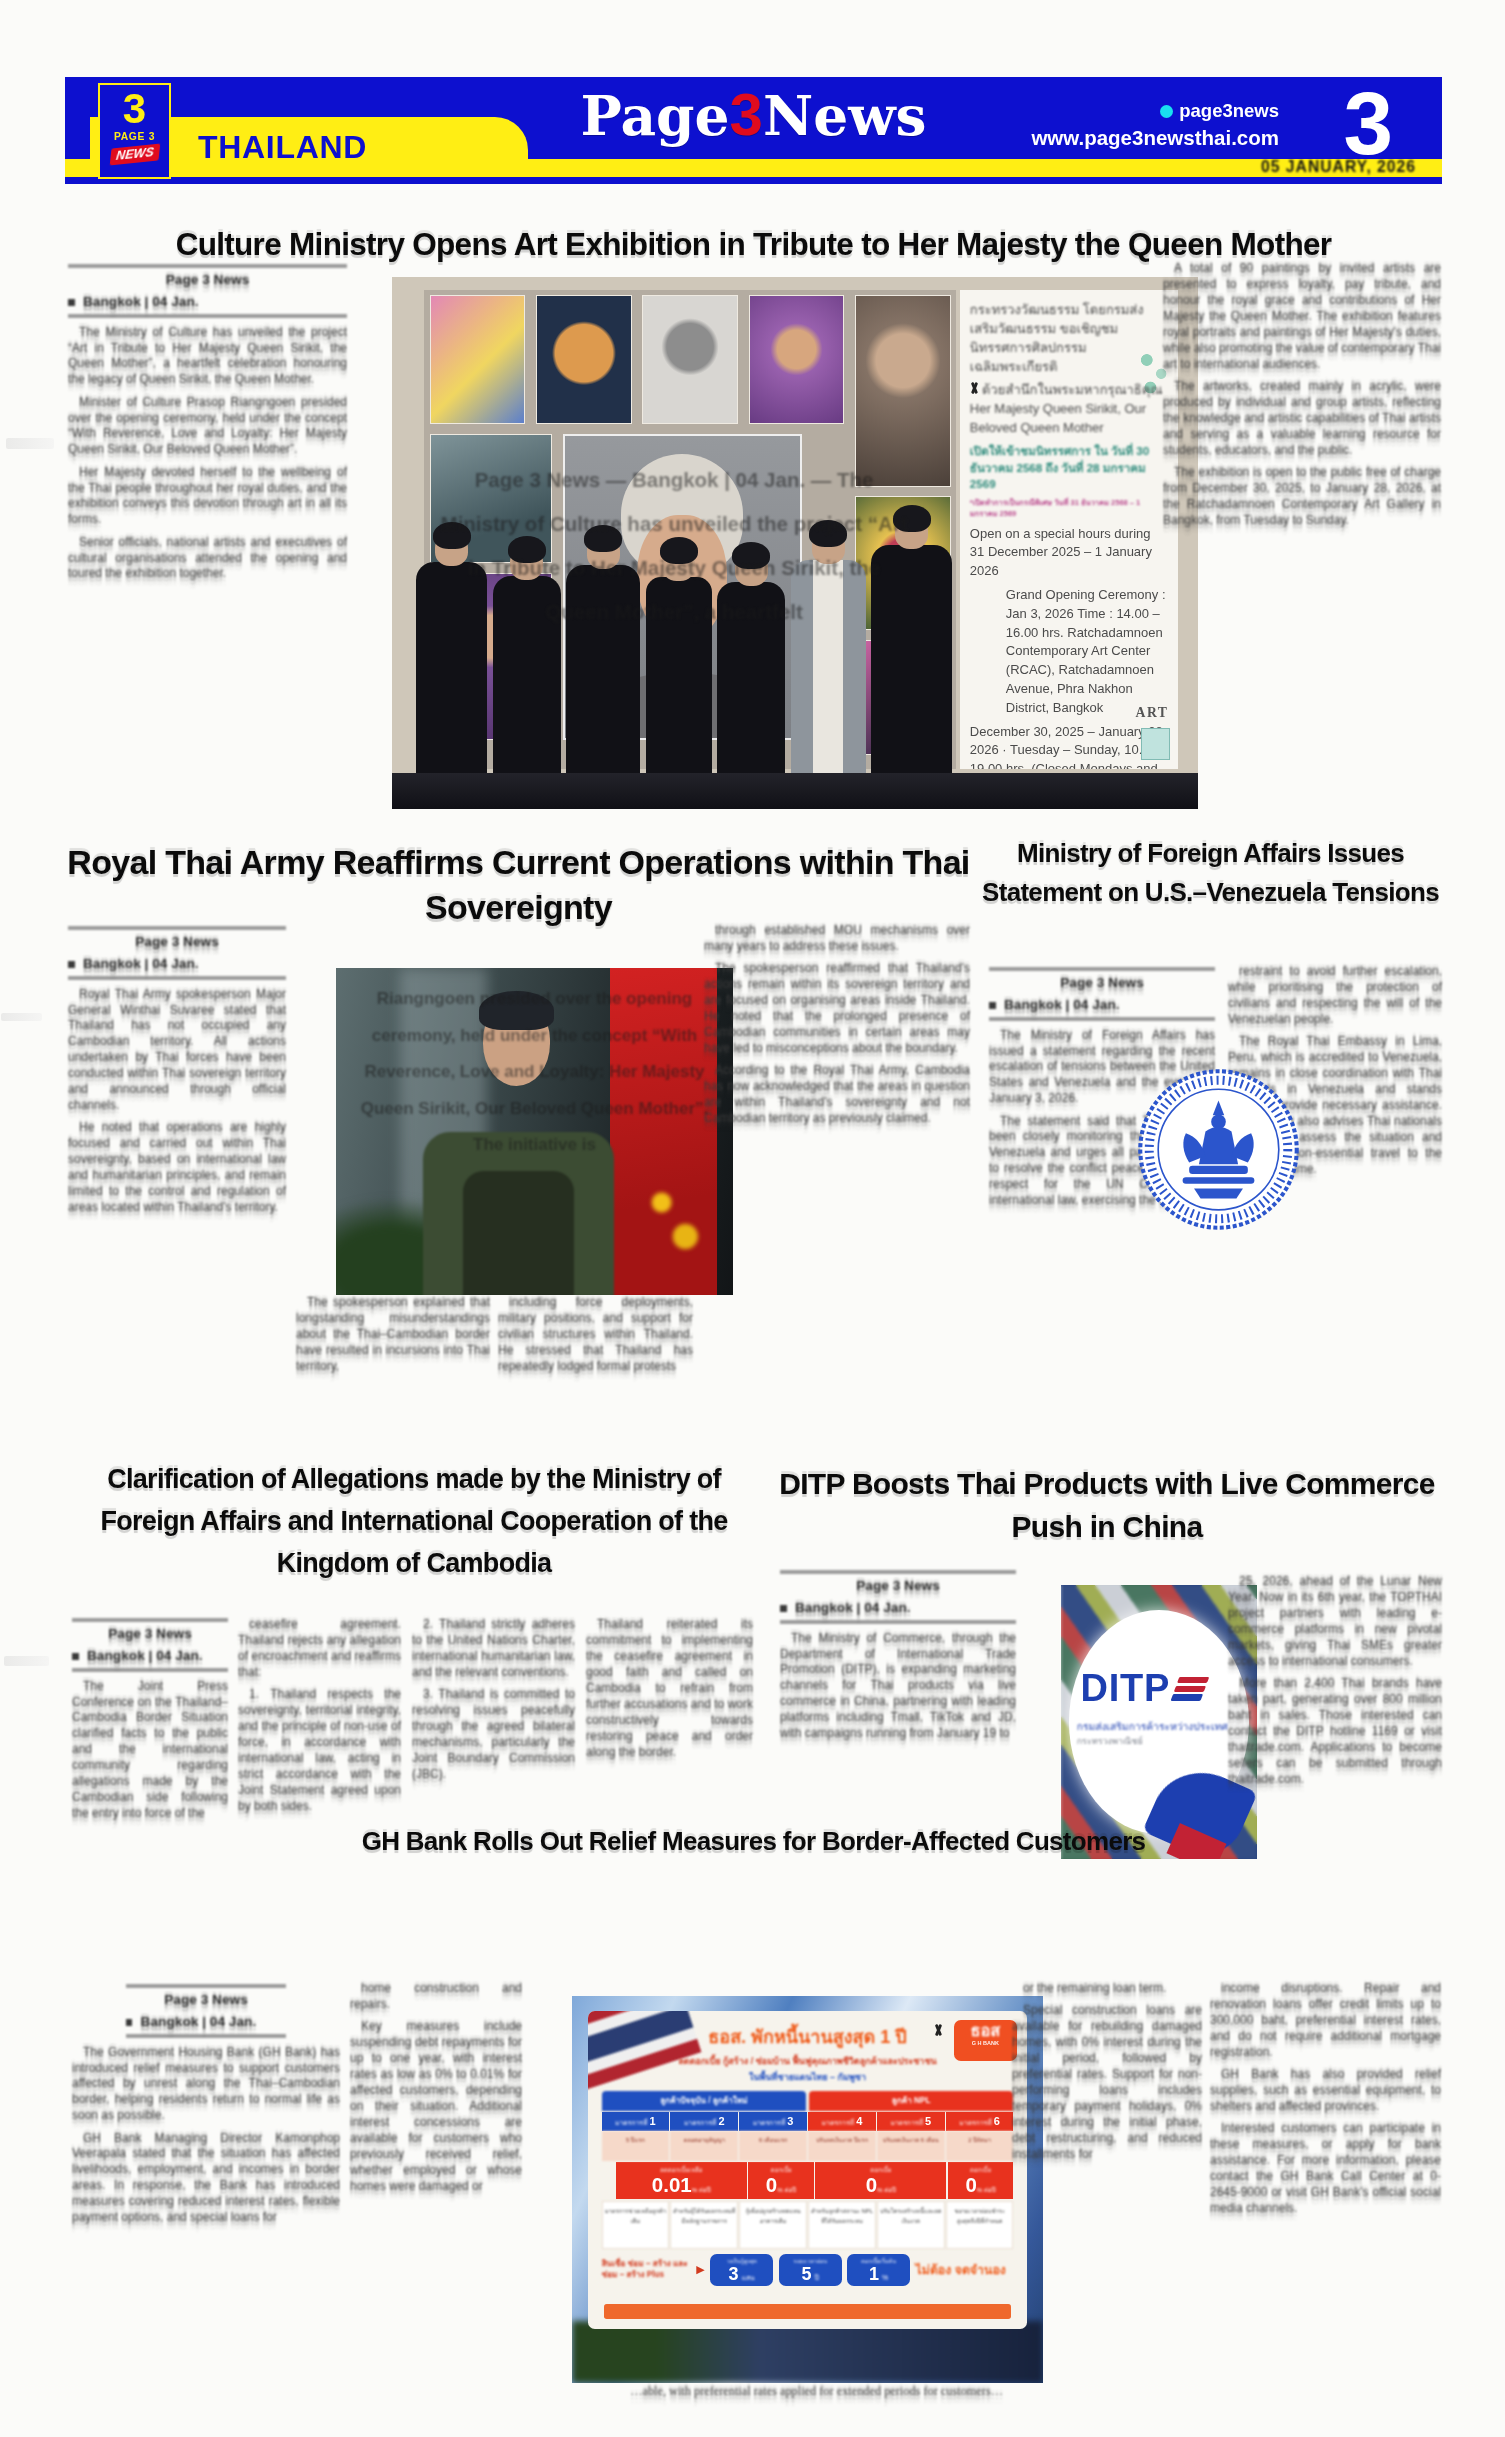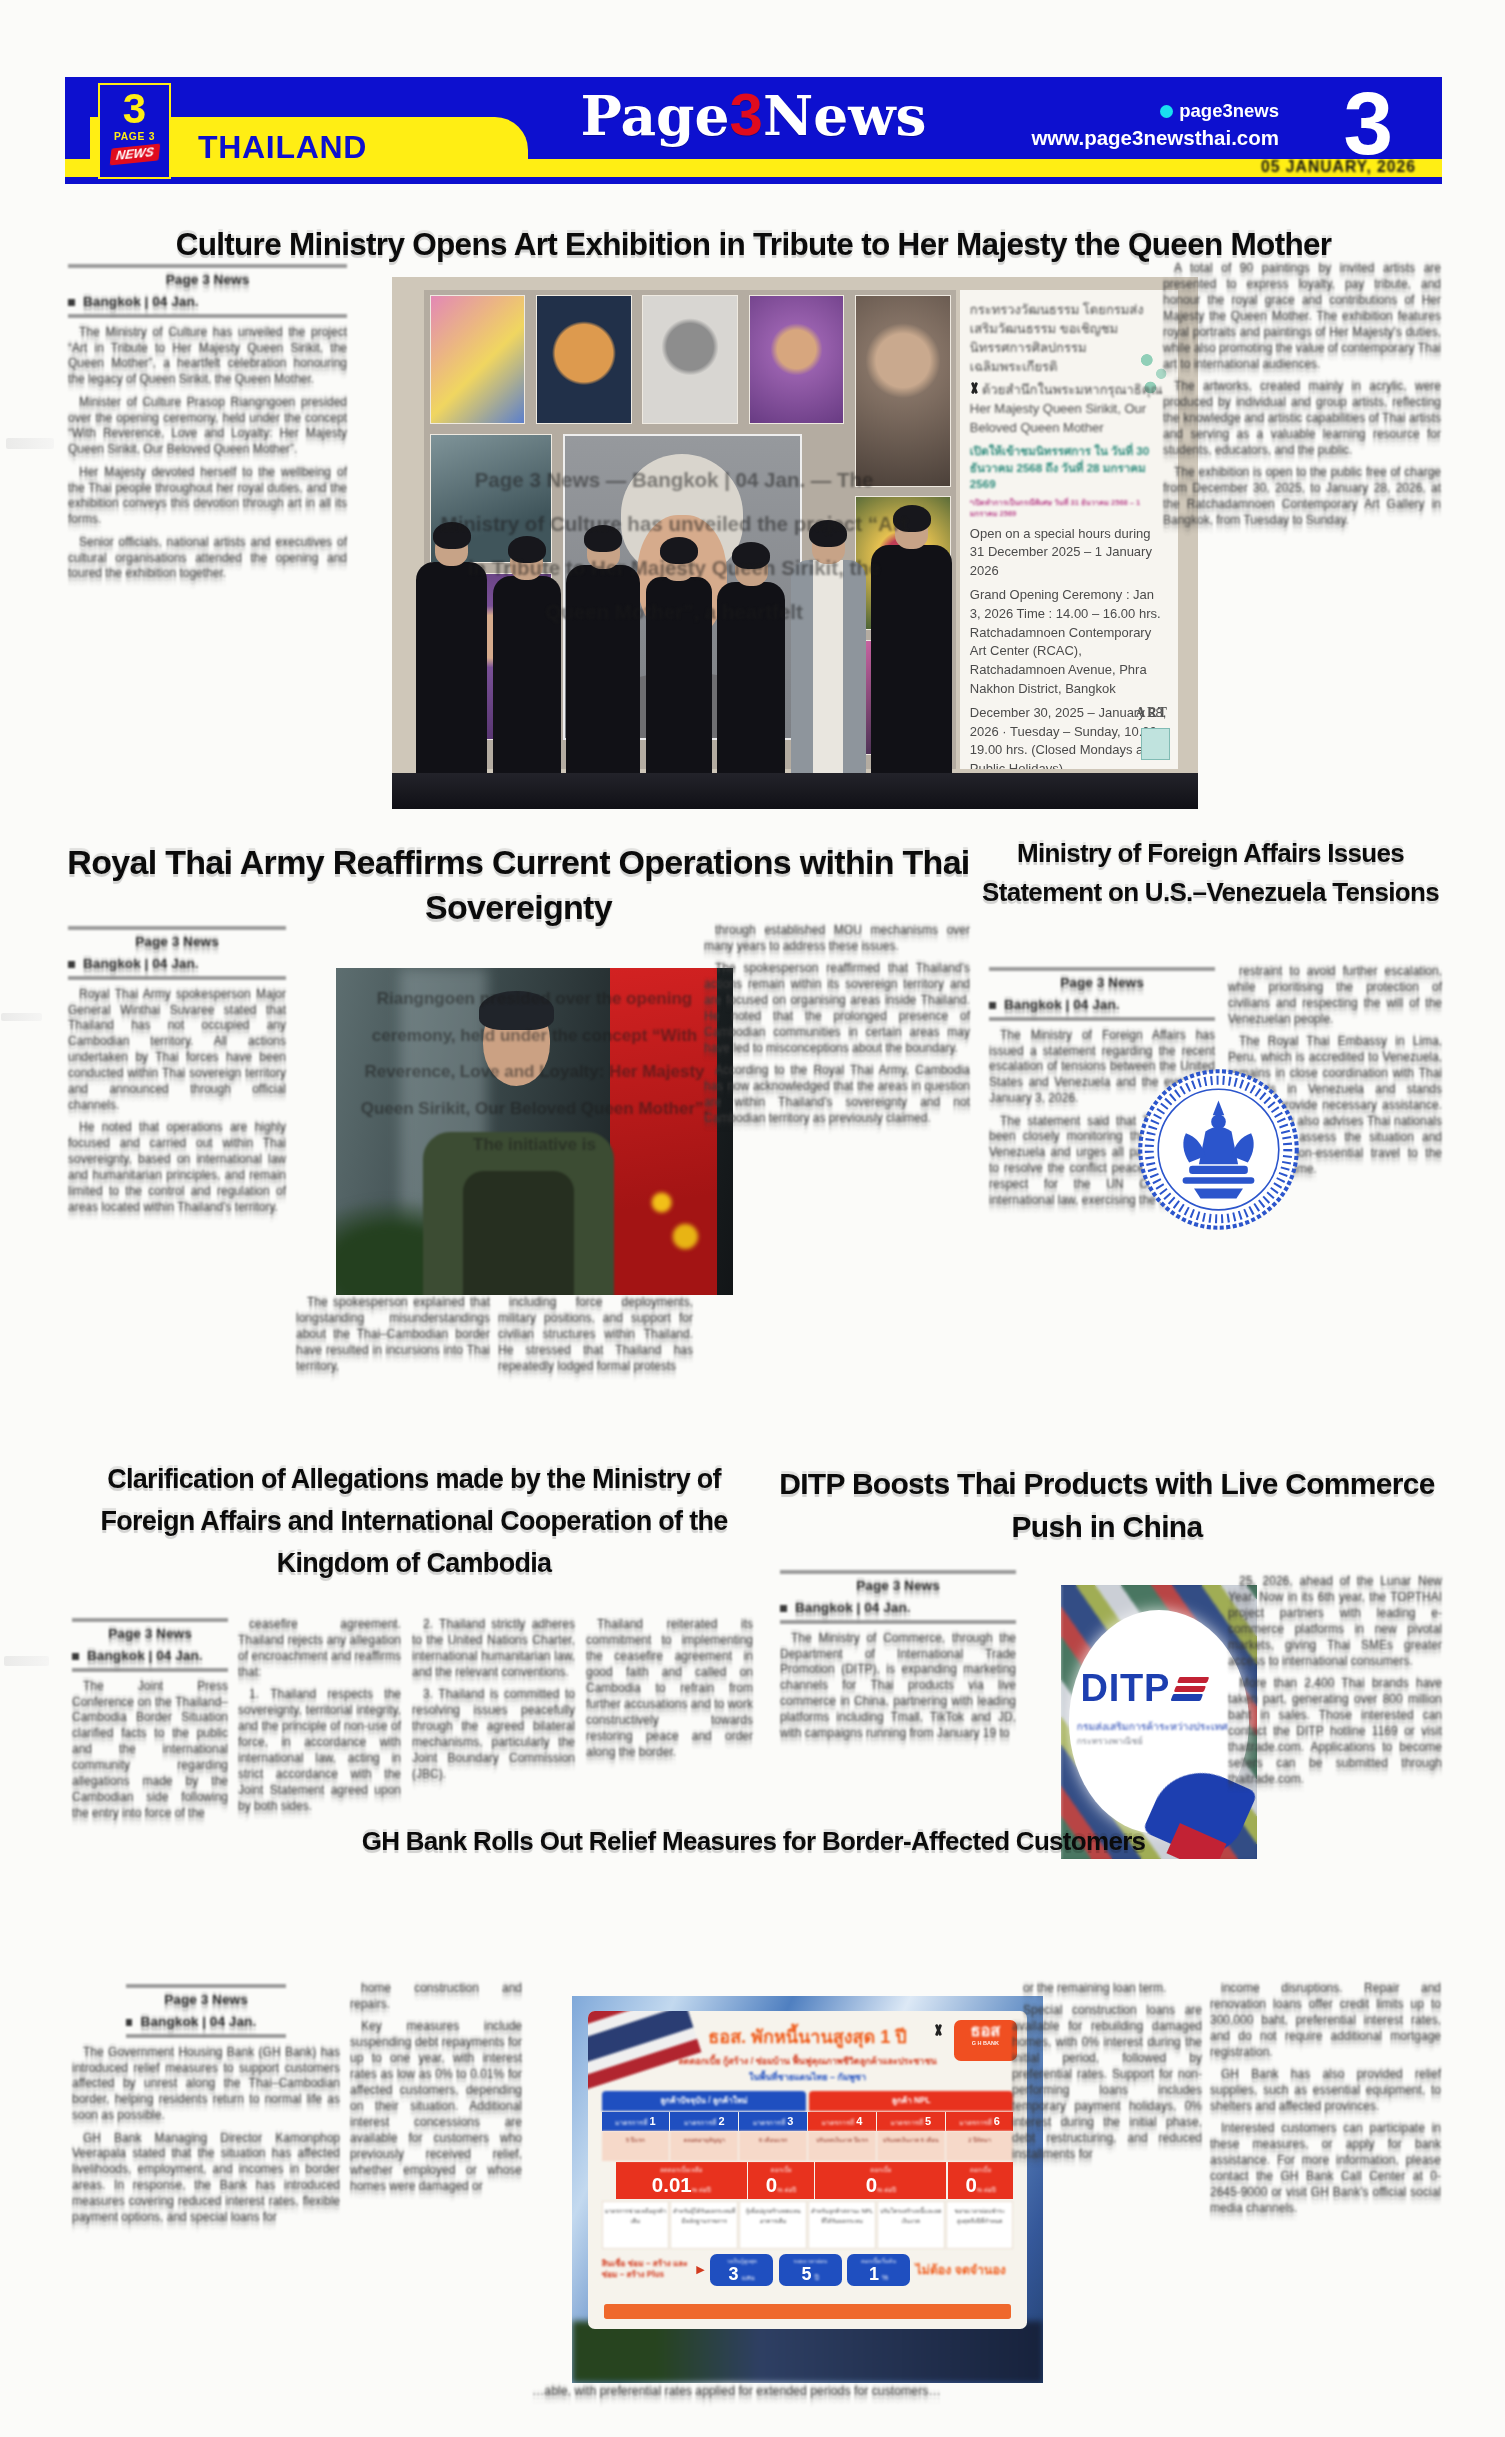--- a/index.html
+++ b/index.html
@@ -201,21 +201,21 @@
       <div class="bp-fur"></div>
     </div>
   </div>
   <div class="poster">
     <div class="floral"></div>
     <p class="p-line th">กระทรวงวัฒนธรรม โดยกรมส่งเสริมวัฒนธรรม ขอเชิญชมนิทรรศการศิลปกรรม เฉลิมพระเกียรติ</p>
     <p class="p-line"><span class="ribbon-icon"></span><span class="th">ด้วยสำนึกในพระมหากรุณาธิคุณ Her Majesty Queen Sirikit, Our Beloved Queen Mother</span></p>
     <p class="p-line teal th">เปิดให้เข้าชมนิทรรศการ ใน วันที่ 30 ธันวาคม 2568 ถึง วันที่ 28 มกราคม 2569</p>
     <p class="p-line magenta th">*เปิดทำการเป็นกรณีพิเศษ วันที่ 31 ธันวาคม 2568 – 1 มกราคม 2569</p>
     <p class="p-line" style="filter:blur(0.7px);">Open on a special hours during 31 December 2025 – 1 January 2026</p>
-    <p class="p-line" style="filter:blur(0.7px);">Grand Opening Ceremony : Jan 3, 2026  Time : 14.00 – 16.00 hrs. Ratchadamnoen Contemporary Art Center (RCAC), Ratchadamnoen Avenue, Phra Nakhon District, Bangkok</p>
+    <p class="p-line" style="filter:blur(0.7px);margin-left:36px;">Grand Opening Ceremony : Jan 3, 2026  Time : 14.00 – 16.00 hrs. Ratchadamnoen Contemporary Art Center (RCAC), Ratchadamnoen Avenue, Phra Nakhon District, Bangkok</p>
     <p class="p-line" style="filter:blur(0.7px);">December 30, 2025 – January 28, 2026 · Tuesday – Sunday, 10.00 – 19.00 hrs. (Closed Mondays and Public Holidays)</p>
     <div class="art-badge">ART</div>
     <div class="art-sq"></div>
   </div>
   <div class="people">
     <div class="person" style="width:71px;height:255px;">
         <div class="p-hair"></div>
         <div class="p-head"></div>
         <div class="p-body"></div>
       </div>
@@ -489,21 +489,21 @@
       <div class="ghb-arrow">▶</div>
       <div class="badge"><span class="lbl th">วงเงินกู้สูงสุด</span><b>3</b> <small class="th">แสน</small></div>
       <div class="badge"><span class="lbl th">ระยะเวลาผ่อน</span><b>5</b> <small class="th">ปี</small></div>
       <div class="badge"><span class="lbl th">ดอกเบี้ยเริ่มต้น</span><b>1</b> <small class="th">%</small></div>
       <div class="no-mort th">ไม่ต้อง จดจำนอง</div>
     </div>
     <div class="ghb-strip"></div>
   </div>
 </figure>
 
-<div class="col ghost" style="left:532px;top:2383px;width:471px;height:41px;text-align:left;font-size:12.3px;">
+<div class="col ghost" style="left:532px;top:2383px;width:471px;height:41px;text-align:right;font-size:12.3px;font-family:Liberation Serif, serif;">
   <p style="text-indent:0;">…able, with preferential rates applied for extended periods for customers…</p>
 </div>
 
 <div class="col ghost" style="left:1012px;top:1981px;width:190px;height:445px;">
   <div>
       <p>or the remaining loan term.</p>
       <p>Special construction loans are available for rebuilding damaged homes, with 0% interest during the initial period, followed by preferential rates. Support for non-performing loans includes temporary payment holidays, 0% interest during the initial phase, debt restructuring, and reduced installments for</p>
     </div>
 </div>
 <div class="col ghost" style="left:1210px;top:1981px;width:231px;height:445px;">

